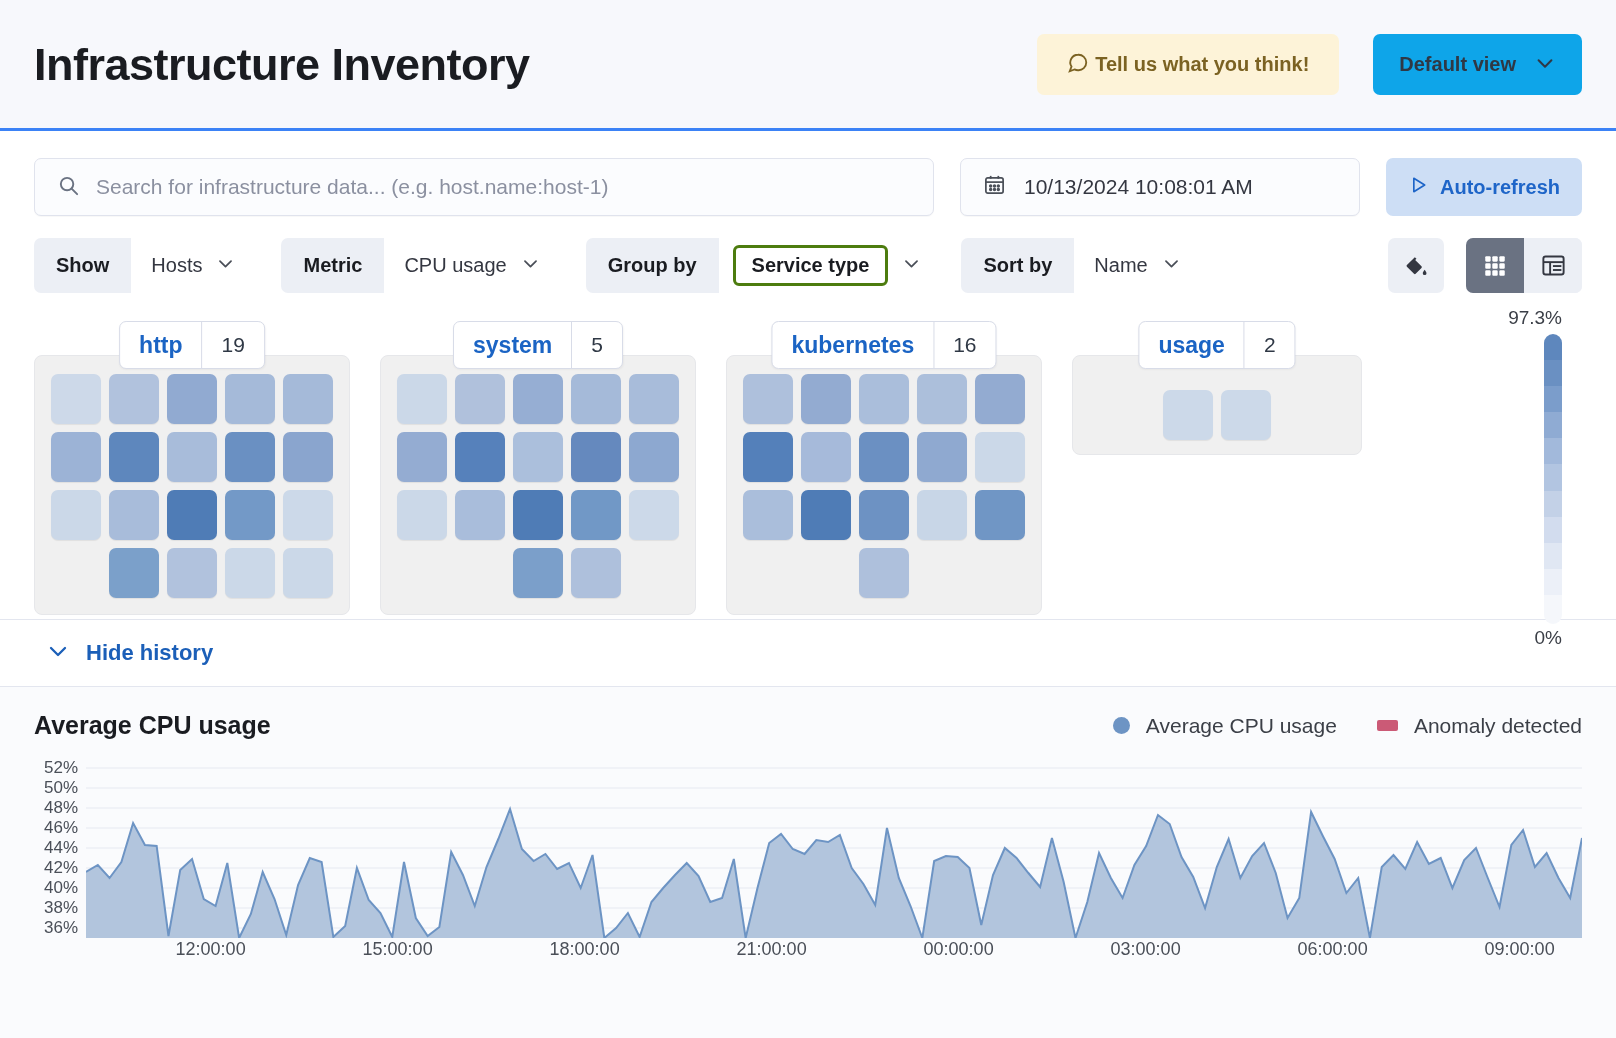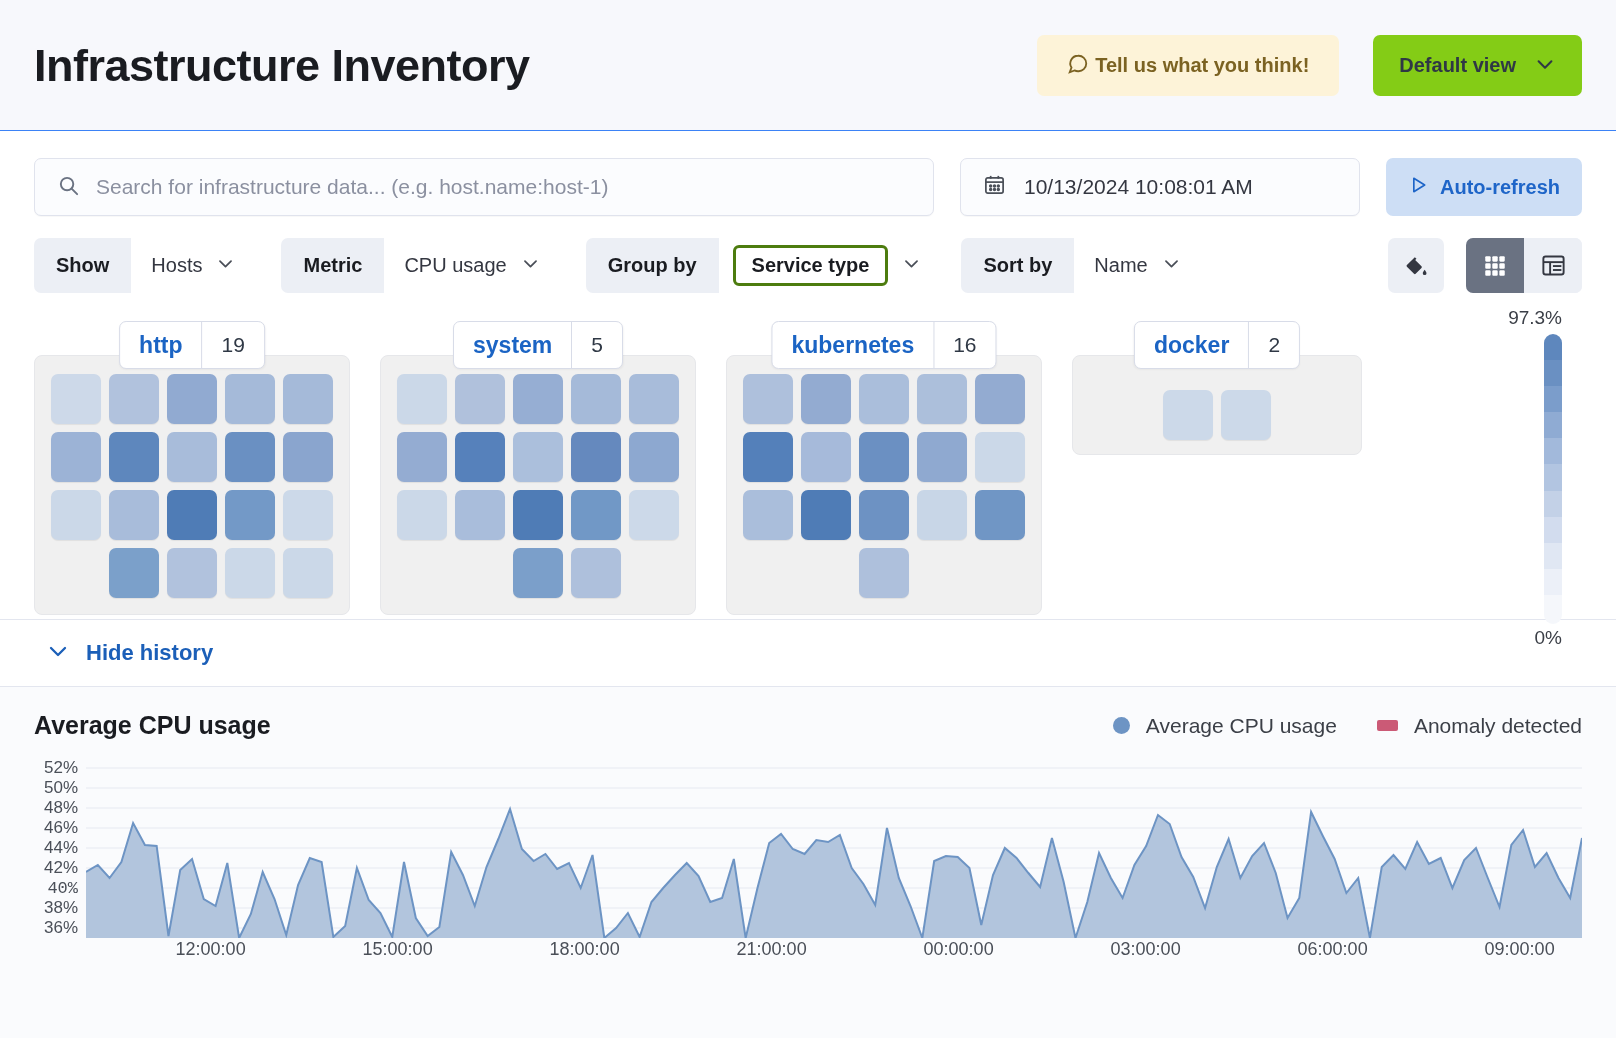--- a/index.html
+++ b/index.html
@@ -9,38 +9,38 @@
     background: #ffffff;
     color: #343741;
     overflow: hidden;
   }
   .page { width: 1616px; height: 1038px; position: relative; display: flex; flex-direction: column; }
 
   
   .header {
     height: 131px;
     background: #f7f8fc;
-    border-bottom: 1px solid #3b82f6;
+    border-bottom: 3px solid #3b82f6;
     display: flex; align-items: center;
     padding: 0 34px;
     flex: 0 0 auto;
   }
   .page-title {
     font-size: 45px; font-weight: 700; letter-spacing: -0.5px;
     color: #1a1c21; line-height: 1;
   }
   .header-right { margin-left: auto; display: flex; align-items: center; gap: 34px; }
   .feedback-btn {
     background: #fdf3d8; border-radius: 7px; height: 61px;
     display: flex; align-items: center; gap: 6px;
     padding: 0 30px; cursor: pointer; border: none;
   }
   .feedback-btn .lbl { color: #7b6222; font-size: 20px; font-weight: 600; }
   .view-btn {
-    background: #84cc16; border-radius: 7px; height: 61px;
+    background: #0ea5e9; border-radius: 7px; height: 61px;
     display: flex; align-items: center; gap: 18px;
     padding: 0 26px; cursor: pointer; border: none;
   }
   .view-btn .lbl { color: #2f3845; font-size: 20px; font-weight: 600; }
 
   
   .controls {
     background: #ffffff;
     padding: 27px 34px 0 34px;
     flex: 0 0 auto;
@@ -412,21 +412,21 @@
             <div class="wcell" style="background: rgb(112, 150, 197);"></div>
             <div class="wcell blank"></div>
             <div class="wcell blank"></div>
             <div class="wcell" style="background: rgb(174, 192, 220);"></div>
             <div class="wcell blank"></div>
             <div class="wcell blank"></div>
           </div>
         </div>
         <div class="wgroup">
           <div class="wgroup-header">
-            <span class="wname">docker</span>
+            <span class="wname">usage</span>
             <span class="wcount">2</span>
           </div>
           <div class="wgrid" style="grid-template-columns: repeat(2, 50px); justify-content: center; width: 290px; height: 100px; align-items: flex-end; padding-top: 34px;">
             <div class="wcell" style="background: rgb(204, 217, 233);"></div>
             <div class="wcell" style="background: rgb(204, 217, 233);"></div>
           </div>
         </div>
       </div>
 
     <div class="legend-bar">
@@ -461,21 +461,21 @@
     </div>
 
     <div class="plot-wrap">
       <div class="yaxis" id="yaxis">
           <span style="top: 5.55556%;">52%</span>
           <span style="top: 16.6667%;">50%</span>
           <span style="top: 27.7778%;">48%</span>
           <span style="top: 38.8889%;">46%</span>
           <span style="top: 50%;">44%</span>
           <span style="top: 61.1111%;">42%</span>
-          <span style="top: 72.2222%; font-family: Liberation Mono, monospace;">40%</span>
+          <span style="top: 72.2222%;">40%</span>
           <span style="top: 83.3333%;">38%</span>
           <span style="top: 94.4444%;">36%</span>
         </div>
       <div class="plot">
         <svg id="chart-svg" viewBox="0 0 1480 180" preserveAspectRatio="none">
             <line x1="0" x2="1480" y1="10" y2="10" stroke="#e6eaf2" stroke-width="1"></line>
             <line x1="0" x2="1480" y1="30" y2="30" stroke="#e6eaf2" stroke-width="1"></line>
             <line x1="0" x2="1480" y1="50" y2="50" stroke="#e6eaf2" stroke-width="1"></line>
             <line x1="0" x2="1480" y1="70" y2="70" stroke="#e6eaf2" stroke-width="1"></line>
             <line x1="0" x2="1480" y1="90" y2="90" stroke="#e6eaf2" stroke-width="1"></line>

